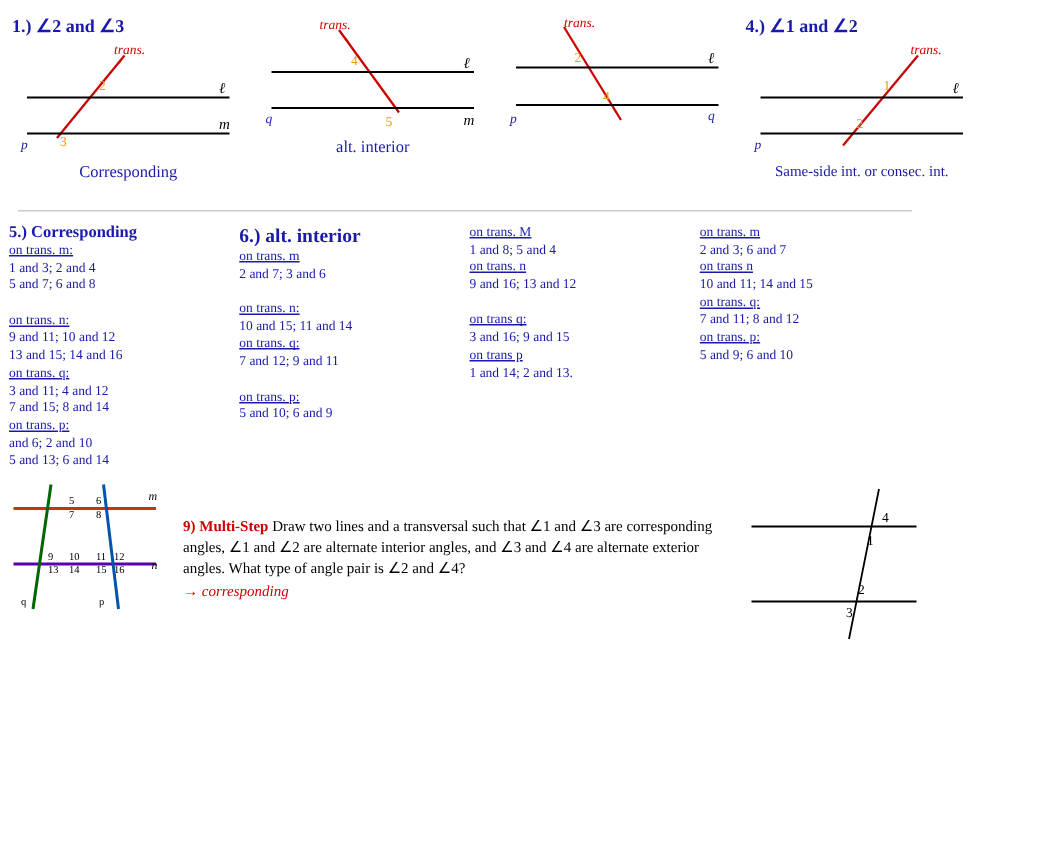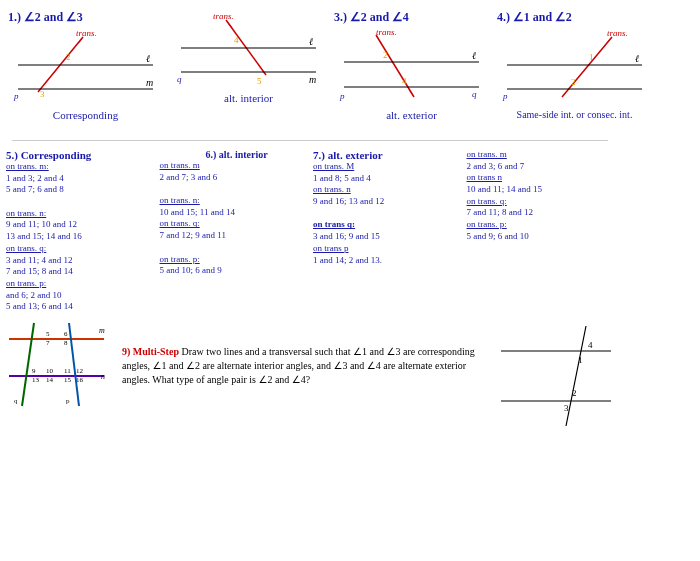--- a/index.html
+++ b/index.html
@@ -153,41 +153,39 @@
         <text x="138" y="73" font-size="10" fill="#000" font-style="italic">m</text>
 
         <text x="86" y="74" font-size="9" fill="#e8a000">5</text>
 
         <text x="6" y="72" font-size="9" fill="#1a1aaa" font-style="italic">q</text>
       </svg>
       <div class="diagram-label">alt. interior</div>
     </div>
 
     <div class="diagram-box">
-      <div class="diagram-title">3.) ∠2 and ∠4</div>
       <svg class="diagram-svg" width="155" height="78">
 
         <line x1="42" y1="8" x2="80" y2="70" stroke="#cc0000" stroke-width="1.5"></line>
         <polygon points="80,70 74,62 77,65" fill="#cc0000"></polygon>
         <text x="42" y="8" font-size="9" fill="#cc0000" font-style="italic">trans.</text>
 
         <line x1="10" y1="35" x2="145" y2="35" stroke="#000" stroke-width="1.2"></line>
         <text x="138" y="32" font-size="10" fill="#000" font-style="italic">ℓ</text>
 
         <text x="49" y="31" font-size="9" fill="#e8a000">2</text>
 
         <line x1="10" y1="60" x2="145" y2="60" stroke="#000" stroke-width="1.2"></line>
 
         <text x="68" y="57" font-size="9" fill="#e8a000">4</text>
 
         <text x="138" y="70" font-size="9" fill="#1a1aaa" font-style="italic">q</text>
 
         <text x="6" y="72" font-size="9" fill="#1a1aaa" font-style="italic">p</text>
       </svg>
-      <div class="diagram-label">alt. exterior</div>
     </div>
 
     <div class="diagram-box">
       <div class="diagram-title">4.) ∠1 and ∠2</div>
       <svg class="diagram-svg" width="155" height="78">
 
         <line x1="65" y1="70" x2="115" y2="10" stroke="#cc0000" stroke-width="1.5"></line>
         <polygon points="115,10 108,18 111,14" fill="#cc0000"></polygon>
         <text x="110" y="9" font-size="9" fill="#cc0000" font-style="italic">trans.</text>
 
@@ -226,44 +224,43 @@
         <span>3 and 11; 4 and 12</span><br>
         <span>7 and 15; 8 and 14</span><br>
         <span style="text-decoration:underline;">on trans. p:</span><br>
         <span>and 6; 2 and 10</span><br>
         <span>5 and 13; 6 and 14</span><br>
         <span></span>
       </div>
     </div>
 
     <div class="problem-col">
-      <div class="problem-title" style="font-size:10px;margin-left:46px;">6.) alt. interior</div>
+      <div class="problem-title" style="font-size:13px;">6.) alt. interior</div>
       <div class="problem-text" style="color:#1a1aaa; font-size:9px; line-height:1.3;">
         <span style="text-decoration:underline;">on trans. m</span><br>
         <span>2 and 7; 3 and 6</span><br>
         <span></span><br>
         <span style="text-decoration:underline;">on trans. n:</span><br>
         <span>10 and 15; 11 and 14</span><br>
         <span style="text-decoration:underline;">on trans. q:</span><br>
         <span>7 and 12; 9 and 11</span><br>
         <span></span><br>
         <span style="text-decoration:underline;">on trans. p:</span><br>
         <span>5 and 10; 6 and 9</span>
       </div>
     </div>
 
     <div class="problem-col">
-      <div class="problem-title" style="font-size:11px;">7.) alt. exterior</div>
       <div class="problem-text" style="color:#1a1aaa; font-size:9px; line-height:1.3;">
         <span style="text-decoration:underline;">on trans. M</span><br>
         <span>1 and 8; 5 and 4</span><br>
         <span style="text-decoration:underline;">on trans. n</span><br>
         <span>9 and 16; 13 and 12</span><br>
         <span></span><br>
-        <span style="text-decoration:underline;font-weight:bold;">on trans q:</span><br>
+        <span style="text-decoration:underline;">on trans q:</span><br>
         <span>3 and 16; 9 and 15</span><br>
         <span style="text-decoration:underline;">on trans p</span><br>
         <span>1 and 14; 2 and 13.</span>
       </div>
     </div>
 
     <div class="problem-col">
       <div class="problem-text" style="color:#1a1aaa; font-size:9px; line-height:1.3;">
         <span style="text-decoration:underline;">on trans. m</span><br>
         <span>2 and 3; 6 and 7</span><br>
@@ -312,20 +309,23 @@
         <text x="10" y="82" font-size="7" fill="#000">q</text>
         <text x="62" y="82" font-size="7" fill="#000">p</text>
       </svg>
     </div>
 
     <div class="problem-9-text" style="flex:1; padding: 0 4px; margin-top: 24px;">
       <p style="font-size:10px; color:#000; line-height:1.4;">
         <span style="color:#cc0000; font-weight:bold;">9) Multi-Step</span>
         <span style="color:#000;"> Draw two lines and a transversal such that ∠1 and ∠3 are corresponding angles, ∠1 and ∠2 are alternate interior angles, and ∠3 and ∠4 are alternate exterior angles. What type of angle pair is ∠2 and ∠4?</span>
       </p>
+      <p style="color:#cc0000; font-size:10px; font-style:italic; margin-top:2px;">
+        → <span>corresponding</span>
+      </p>
     </div>
 
     <div class="answer-diagram">
       <svg width="120" height="110">
 
         <line x1="5" y1="30" x2="115" y2="30" stroke="#000" stroke-width="1.2"></line>
 
         <line x1="5" y1="80" x2="115" y2="80" stroke="#000" stroke-width="1.2"></line>
 
         <line x1="90" y1="5" x2="70" y2="105" stroke="#000" stroke-width="1.2"></line>

